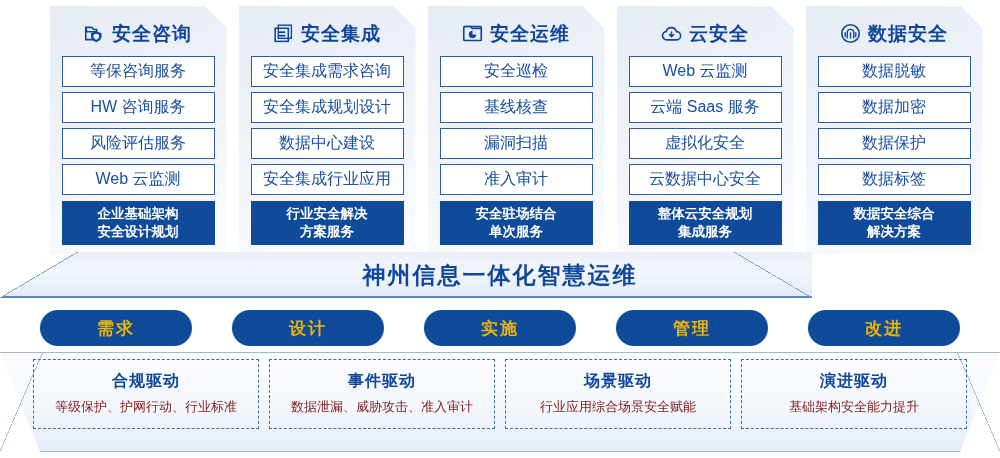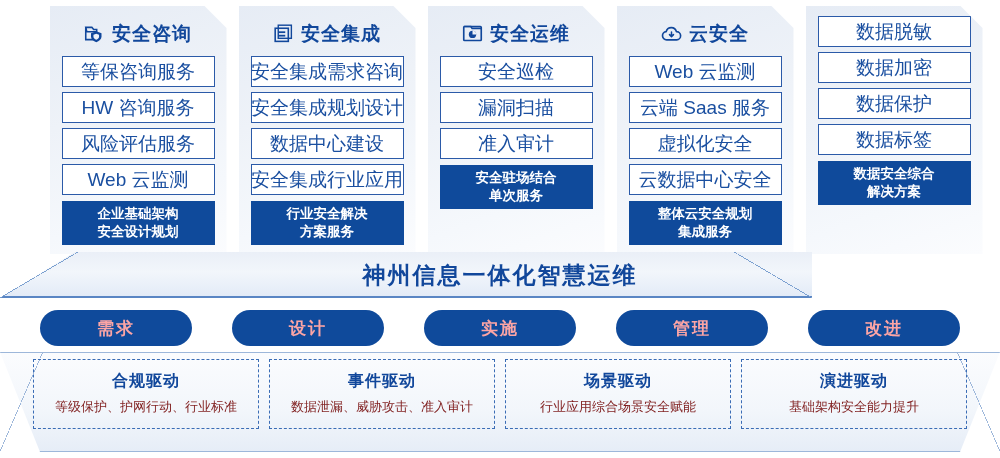--- a/index.html
+++ b/index.html
@@ -33,21 +33,21 @@
   .card-head .ico{width:21px;height:21px;display:block;flex:0 0 auto;}
   .card-title{
     font-size:19px;font-weight:bold;color:#11479b;letter-spacing:1px;
     line-height:1;white-space:nowrap;
   }
   .item{
     height:29px;margin-bottom:5px;
     border:1.5px solid #2b5aa8;
     background:#ffffff;
     display:flex;align-items:center;justify-content:center;
-    font-size:19px;color:#1a4fa0;white-space:nowrap;
+    font-size:16px;color:#1a4fa0;white-space:nowrap;
   }
   .item.last{margin-bottom:6px;}
   .solution{
     min-height:44px;
     background:#0f4a9b;
     color:#ffffff;
     font-size:13.5px;font-weight:bold;line-height:1.35;
     display:flex;align-items:center;justify-content:center;
     text-align:center;padding:3px 4px;box-sizing:border-box;
   }
@@ -77,21 +77,21 @@
     font-size:23px;font-weight:bold;color:#11479b;letter-spacing:2px;
   }
 
   
   .pills{
     position:absolute;left:0;top:310px;width:1000px;height:36px;
     display:flex;justify-content:center;gap:40px;
   }
   .pill{
     width:152px;height:36px;border-radius:18px;
-    background:#0f4a9b;color:#fca5a5;
+    background:#0f4a9b;color:#eab308;
     display:flex;align-items:center;justify-content:center;
     font-size:17px;font-weight:bold;letter-spacing:2px;font-family:Liberation Mono, monospace;
   }
 
   
   .drivers{
     position:absolute;left:0;top:352px;width:1000px;height:100px;
   }
   .drivers .shape{
     position:absolute;inset:0;
@@ -177,20 +177,21 @@
       <div class="card-head">
         <svg class="ico" viewBox="0 0 24 24">
           <rect x="2" y="4" width="20" height="16" rx="1" fill="none" stroke="#11479b" stroke-width="1.9"></rect>
           <path d="M2 4h8l1.6 2.2H22" fill="none" stroke="#11479b" stroke-width="1.9"></path>
           <circle cx="12" cy="13" r="4.2" fill="#11479b"></circle>
           <path d="M12 13V8.8A4.2 4.2 0 0 1 16.2 13z" fill="#eef2f8"></path>
         </svg>
         <div class="card-title">安全运维</div>
       </div>
       <div class="item">安全巡检</div>
+      <div class="item">基线核查</div>
       <div class="item">漏洞扫描</div>
       <div class="item last">准入审计</div>
       <div class="solution">
         <div>
           <span>安全驻场结合</span>
           <span>单次服务</span>
         </div>
       </div>
     </div>
 
@@ -208,20 +209,30 @@
       <div class="item last">云数据中心安全</div>
       <div class="solution">
         <div>
           <span>整体云安全规划</span>
           <span>集成服务</span>
         </div>
       </div>
     </div>
 
     <div class="card">
+      <div class="card-head">
+        <svg class="ico" viewBox="0 0 24 24">
+          <circle cx="12" cy="12" r="10" fill="none" stroke="#11479b" stroke-width="1.9"></circle>
+          <path d="M8.3 17V11a3.7 3.7 0 0 1 7.4 0v6" fill="none" stroke="#11479b" stroke-width="1.6" stroke-linecap="round"></path>
+          <path d="M12 17v-6" fill="none" stroke="#11479b" stroke-width="1.6" stroke-linecap="round"></path>
+          <path d="M6 15.5V11" fill="none" stroke="#11479b" stroke-width="1.6" stroke-linecap="round"></path>
+          <path d="M18 15.5V11" fill="none" stroke="#11479b" stroke-width="1.6" stroke-linecap="round"></path>
+        </svg>
+        <div class="card-title">数据安全</div>
+      </div>
       <div class="item">数据脱敏</div>
       <div class="item">数据加密</div>
       <div class="item">数据保护</div>
       <div class="item last">数据标签</div>
       <div class="solution">
         <div>
           <span>数据安全综合</span>
           <span>解决方案</span>
         </div>
       </div>

